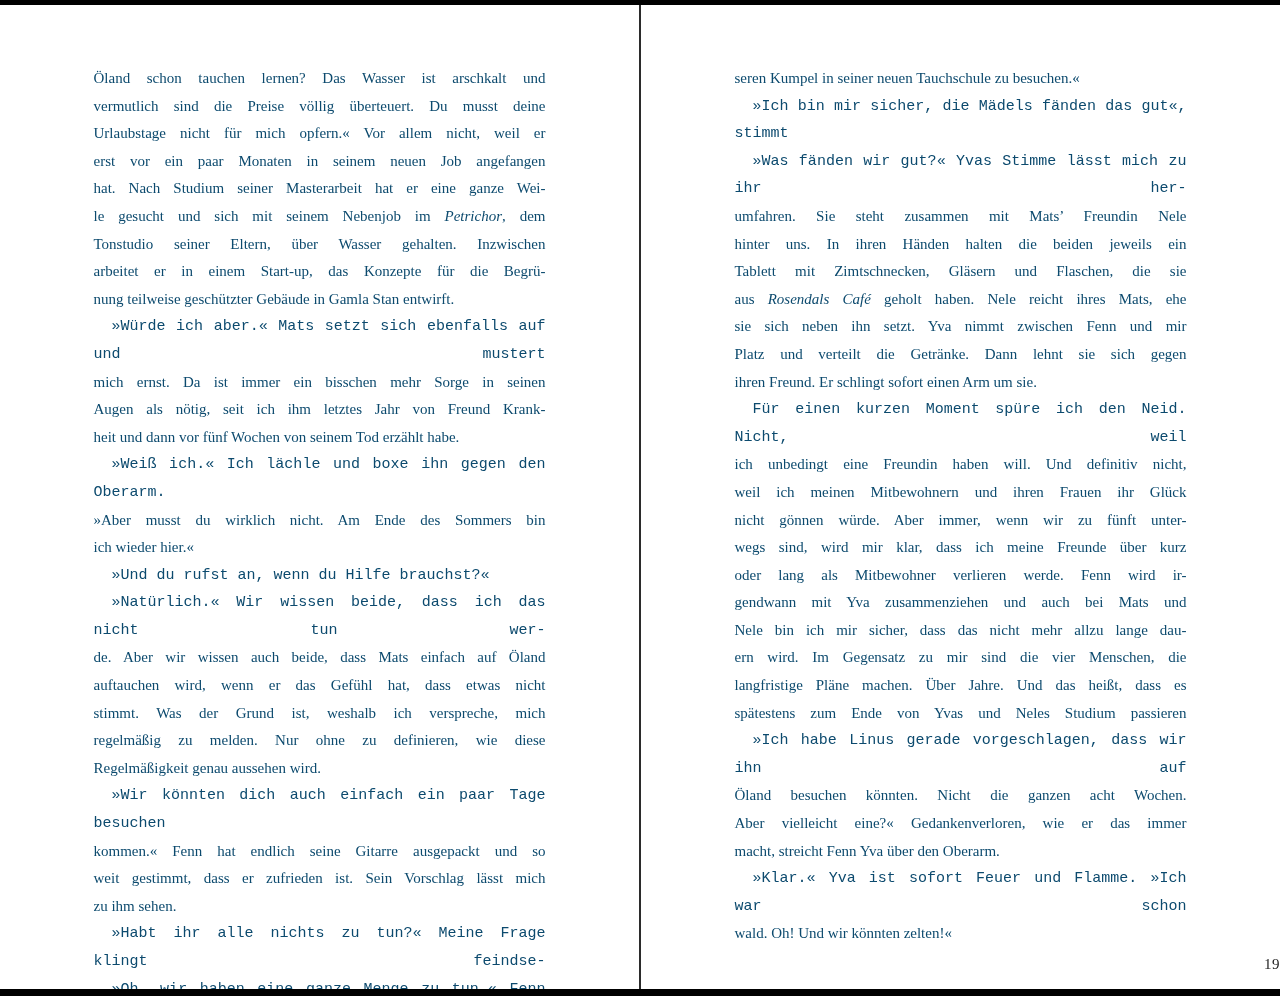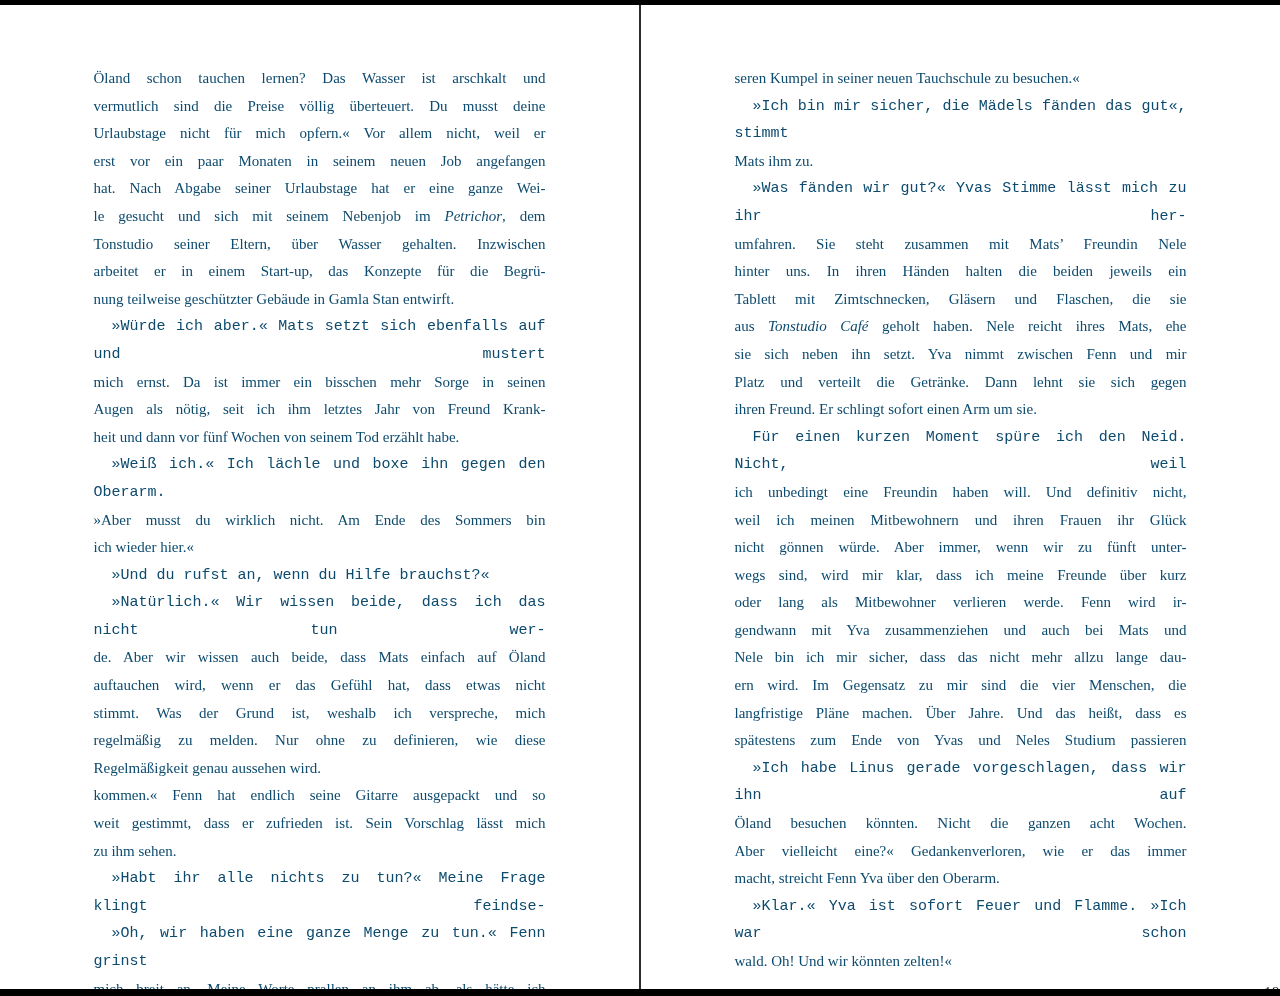--- a/index.html
+++ b/index.html
@@ -63,61 +63,61 @@
 <div class="spread">
   <div class="bar top"></div>
 
   <div class="pages">
     <section class="page">
       <div class="text-block">
           <div class="line">Öland schon tauchen lernen? Das Wasser ist arschkalt und</div>
           <div class="line">vermutlich sind die Preise völlig überteuert. Du musst deine</div>
           <div class="line">Urlaubstage nicht für mich opfern.« Vor allem nicht, weil er</div>
           <div class="line">erst vor ein paar Monaten in seinem neuen Job angefangen</div>
-          <div class="line">hat. Nach Abgabe seiner Urlaubstage hat er eine ganze Wei-</div>
+          <div class="line">hat. Nach Studium seiner Masterarbeit hat er eine ganze Wei-</div>
           <div class="line">le gesucht und sich mit seinem Nebenjob im <em>Petrichor</em>, dem</div>
           <div class="line">Tonstudio seiner Eltern, über Wasser gehalten. Inzwischen</div>
           <div class="line">arbeitet er in einem Start-up, das Konzepte für die Begrü-</div>
           <div class="line end">nung teilweise geschützter Gebäude in Gamla Stan entwirft.</div>
           <div class="line indent">»Würde ich aber.« Mats setzt sich ebenfalls auf und mustert</div>
           <div class="line">mich ernst. Da ist immer ein bisschen mehr Sorge in seinen</div>
           <div class="line">Augen als nötig, seit ich ihm letztes Jahr von Freund Krank-</div>
           <div class="line end">heit und dann vor fünf Wochen von seinem Tod erzählt habe.</div>
           <div class="line indent">»Weiß ich.« Ich lächle und boxe ihn gegen den Oberarm.</div>
           <div class="line">»Aber musst du wirklich nicht. Am Ende des Sommers bin</div>
           <div class="line end">ich wieder hier.«</div>
           <div class="line indent end">»Und du rufst an, wenn du Hilfe brauchst?«</div>
           <div class="line indent">»Natürlich.« Wir wissen beide, dass ich das nicht tun wer-</div>
           <div class="line">de. Aber wir wissen auch beide, dass Mats einfach auf Öland</div>
           <div class="line">auftauchen wird, wenn er das Gefühl hat, dass etwas nicht</div>
           <div class="line">stimmt. Was der Grund ist, weshalb ich verspreche, mich</div>
           <div class="line">regelmäßig zu melden. Nur ohne zu definieren, wie diese</div>
           <div class="line end">Regelmäßigkeit genau aussehen wird.</div>
+          <div class="line indent">»Wir könnten dich auch einfach ein paar Tage besuchen</div>
           <div class="line">kommen.« Fenn hat endlich seine Gitarre ausgepackt und so</div>
           <div class="line">weit gestimmt, dass er zufrieden ist. Sein Vorschlag lässt mich</div>
           <div class="line end">zu ihm sehen.</div>
           <div class="line indent">»Habt ihr alle nichts zu tun?« Meine Frage klingt feindse-</div>
           <div class="line indent">»Oh, wir haben eine ganze Menge zu tun.« Fenn grinst</div>
           <div class="line">mich breit an. Meine Worte prallen an ihm ab, als hätte ich</div>
         </div>
       <div class="page-number">18</div>
     </section>
 
     <div class="divider"></div>
 
     <section class="page">
       <div class="text-block">
           <div class="line end">seren Kumpel in seiner neuen Tauchschule zu besuchen.«</div>
           <div class="line indent">»Ich bin mir sicher, die Mädels fänden das gut«, stimmt</div>
-          <div class="line end">Mats ihm zu.</div>
           <div class="line indent">»Was fänden wir gut?« Yvas Stimme lässt mich zu ihr her-</div>
           <div class="line">umfahren. Sie steht zusammen mit Mats’ Freundin Nele</div>
           <div class="line">hinter uns. In ihren Händen halten die beiden jeweils ein</div>
           <div class="line">Tablett mit Zimtschnecken, Gläsern und Flaschen, die sie</div>
-          <div class="line">aus <em>Tonstudio Café</em> geholt haben. Nele reicht ihres Mats, ehe</div>
+          <div class="line">aus <em>Rosendals Café</em> geholt haben. Nele reicht ihres Mats, ehe</div>
           <div class="line">sie sich neben ihn setzt. Yva nimmt zwischen Fenn und mir</div>
           <div class="line">Platz und verteilt die Getränke. Dann lehnt sie sich gegen</div>
           <div class="line end">ihren Freund. Er schlingt sofort einen Arm um sie.</div>
           <div class="line indent">Für einen kurzen Moment spüre ich den Neid. Nicht, weil</div>
           <div class="line">ich unbedingt eine Freundin haben will. Und definitiv nicht,</div>
           <div class="line">weil ich meinen Mitbewohnern und ihren Frauen ihr Glück</div>
           <div class="line">nicht gönnen würde. Aber immer, wenn wir zu fünft unter-</div>
           <div class="line">wegs sind, wird mir klar, dass ich meine Freunde über kurz</div>
           <div class="line">oder lang als Mitbewohner verlieren werde. Fenn wird ir-</div>
           <div class="line">gendwann mit Yva zusammenziehen und auch bei Mats und</div>

